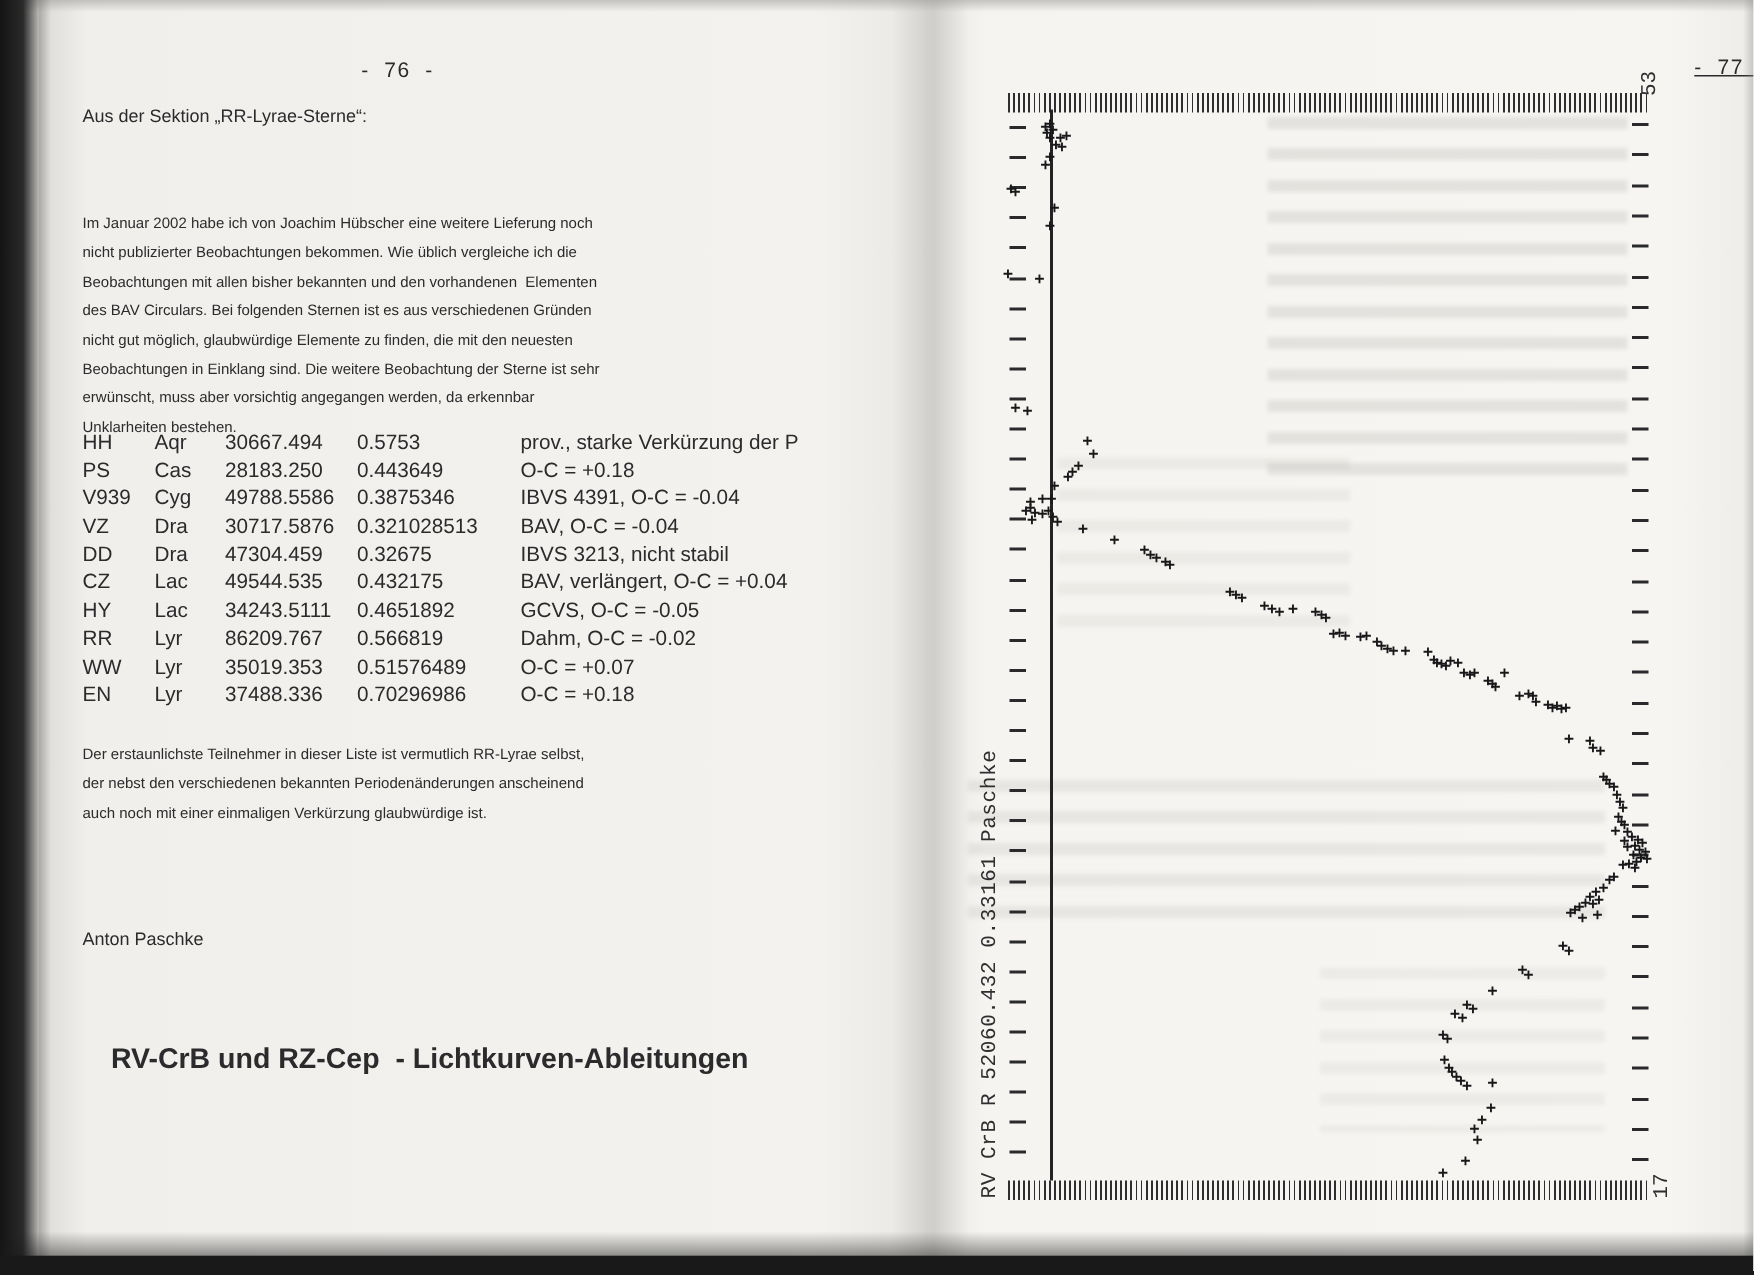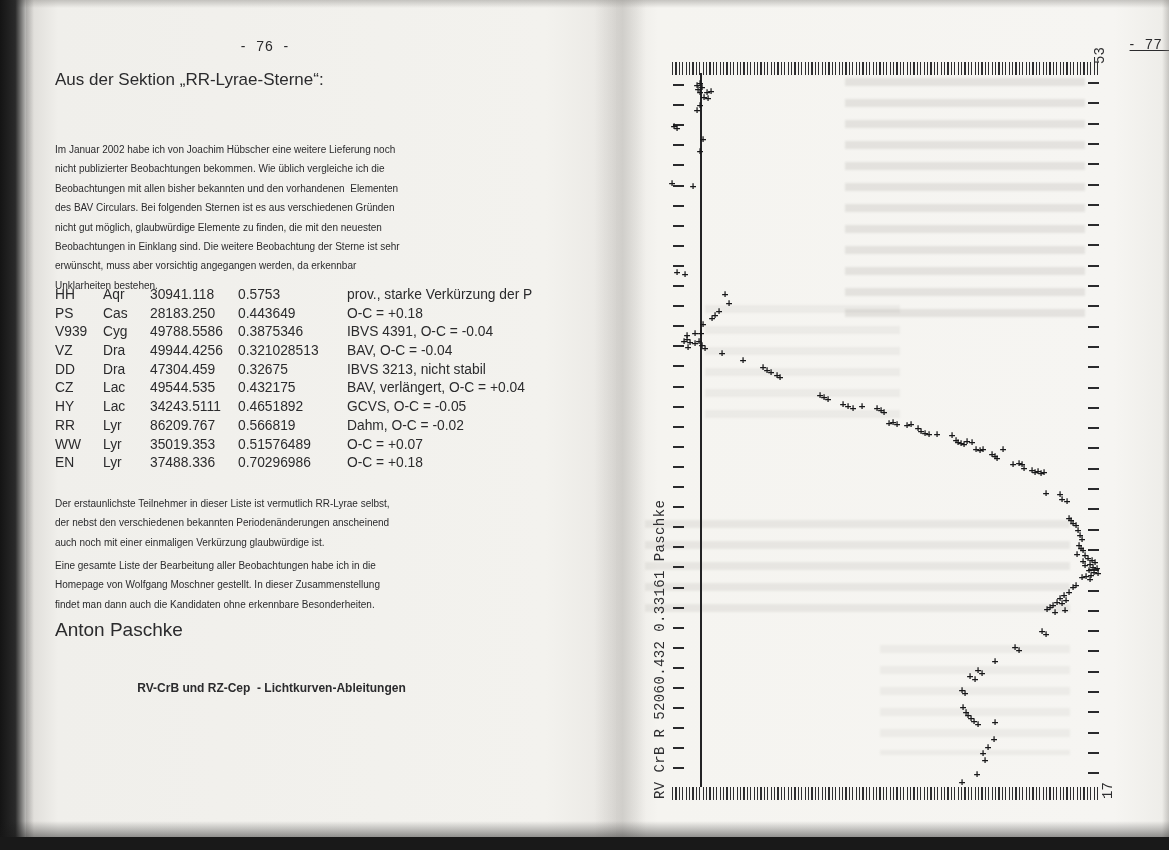--- a/index.html
+++ b/index.html
@@ -22,30 +22,30 @@
     background:linear-gradient(90deg,#dcdad6 0px,#f0efeb 32px,#f3f2ee 88%,#e9e7e3 100%);}
   .page-right{position:absolute;left:616px;top:0;width:553px;height:838px;
     background:linear-gradient(90deg,#e7e5e1 0px,#f5f4f0 42px,#f6f5f2 90%,#edece8 100%);}
   .crease{position:absolute;left:594px;top:0;width:52px;height:838px;
     background:linear-gradient(90deg,rgba(120,118,114,0),rgba(120,118,114,.22) 55%,rgba(120,118,114,0));}
 
   
   .pl-content{position:absolute;left:29px;top:0;width:545px;height:838px;color:#2b2b2d;}
   .pagenum{position:absolute;white-space:pre;font-size:14px;letter-spacing:1px;color:#2b2b2d;}
   #pagenum76{left:0;top:38px;width:420px;text-align:center;}
-  .intro{position:absolute;left:0;top:70px;font-size:17px;}
+  .intro{position:absolute;left:0;top:70px;font-size:12px;}
   .h1{position:absolute;left:0;top:101px;width:382px;text-align:center;
       font-size:14.2px;font-weight:bold;margin:0;}
   .para{position:absolute;left:0;font-size:10px;line-height:19.4px;white-space:pre;}
   #para1{top:140px;}
   #para2{top:494px;}
   #para3{top:556px;}
-  .sig{position:absolute;left:0;top:619px;font-size:19px;}
+  .sig{position:absolute;left:0;top:619px;font-size:12px;}
   .h2{position:absolute;left:0;top:681px;width:433px;text-align:center;
-      font-size:12px;font-weight:bold;margin:0;white-space:pre;}
+      font-size:19px;font-weight:bold;margin:15px;white-space:pre;}
   #para4{top:715px;}
 
   
   .stable{position:absolute;left:0;top:287px;width:545px;}
   .trow{position:relative;height:18.7px;font-size:13.8px;}
   .tc{position:absolute;white-space:pre;}
   .c0{left:0;}
   .c1{left:48px;}
   .c2{left:95px;}
   .c3{left:183px;}
@@ -94,42 +94,42 @@
 Beobachtungen mit allen bisher bekannten und den vorhandenen  Elementen
 des BAV Circulars. Bei folgenden Sternen ist es aus verschiedenen Gründen
 nicht gut möglich, glaubwürdige Elemente zu finden, die mit den neuesten
 Beobachtungen in Einklang sind. Die weitere Beobachtung der Sterne ist sehr
 erwünscht, muss aber vorsichtig angegangen werden, da erkennbar
 Unklarheiten bestehen.</div>
       <div class="stable" id="star-table">
           <div class="trow">
             <span class="tc c0">HH</span>
             <span class="tc c1">Aqr</span>
-            <span class="tc c2">30941.118</span>
+            <span class="tc c2">30667.494</span>
             <span class="tc c3">0.5753</span>
             <span class="tc c4">prov., starke Verkürzung der P</span>
           </div>
           <div class="trow">
             <span class="tc c0">PS</span>
             <span class="tc c1">Cas</span>
             <span class="tc c2">28183.250</span>
             <span class="tc c3">0.443649</span>
             <span class="tc c4">O-C = +0.18</span>
           </div>
           <div class="trow">
             <span class="tc c0">V939</span>
             <span class="tc c1">Cyg</span>
             <span class="tc c2">49788.5586</span>
             <span class="tc c3">0.3875346</span>
             <span class="tc c4">IBVS 4391, O-C = -0.04</span>
           </div>
           <div class="trow">
             <span class="tc c0">VZ</span>
             <span class="tc c1">Dra</span>
-            <span class="tc c2">49944.4256</span>
+            <span class="tc c2">30717.5876</span>
             <span class="tc c3">0.321028513</span>
             <span class="tc c4">BAV, O-C = -0.04</span>
           </div>
           <div class="trow">
             <span class="tc c0">DD</span>
             <span class="tc c1">Dra</span>
             <span class="tc c2">47304.459</span>
             <span class="tc c3">0.32675</span>
             <span class="tc c4">IBVS 3213, nicht stabil</span>
           </div>
@@ -165,23 +165,20 @@
             <span class="tc c0">EN</span>
             <span class="tc c1">Lyr</span>
             <span class="tc c2">37488.336</span>
             <span class="tc c3">0.70296986</span>
             <span class="tc c4">O-C = +0.18</span>
           </div>
         </div>
       <div class="para" id="para2">Der erstaunlichste Teilnehmer in dieser Liste ist vermutlich RR-Lyrae selbst,
 der nebst den verschiedenen bekannten Periodenänderungen anscheinend
 auch noch mit einer einmaligen Verkürzung glaubwürdige ist.</div>
-      <div class="para" id="para3">Eine gesamte Liste der Bearbeitung aller Beobachtungen habe ich in die
-Homepage von Wolfgang Moschner gestellt. In dieser Zusammenstellung
-findet man dann auch die Kandidaten ohne erkennbare Besonderheiten.</div>
       <div class="sig">Anton Paschke</div>
       <div class="h2">RV-CrB und RZ-Cep  - Lichtkurven-Ableitungen</div>
     </div>
   </div>
 
   <div class="page-right"></div>
   <div class="crease"></div>
 
   <div class="bleed" id="bleed1"></div>
   <div class="bleed" id="bleed2"></div>

